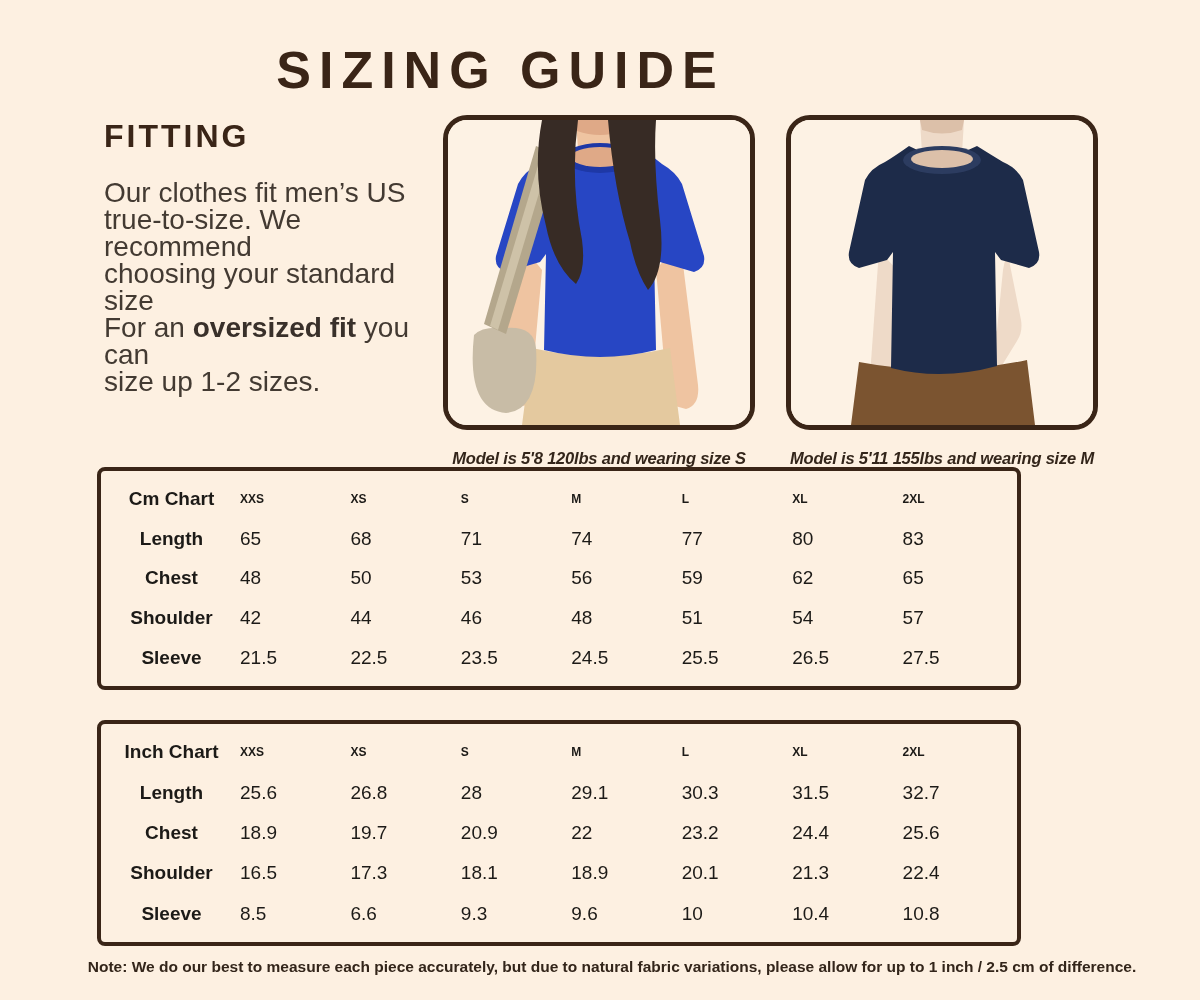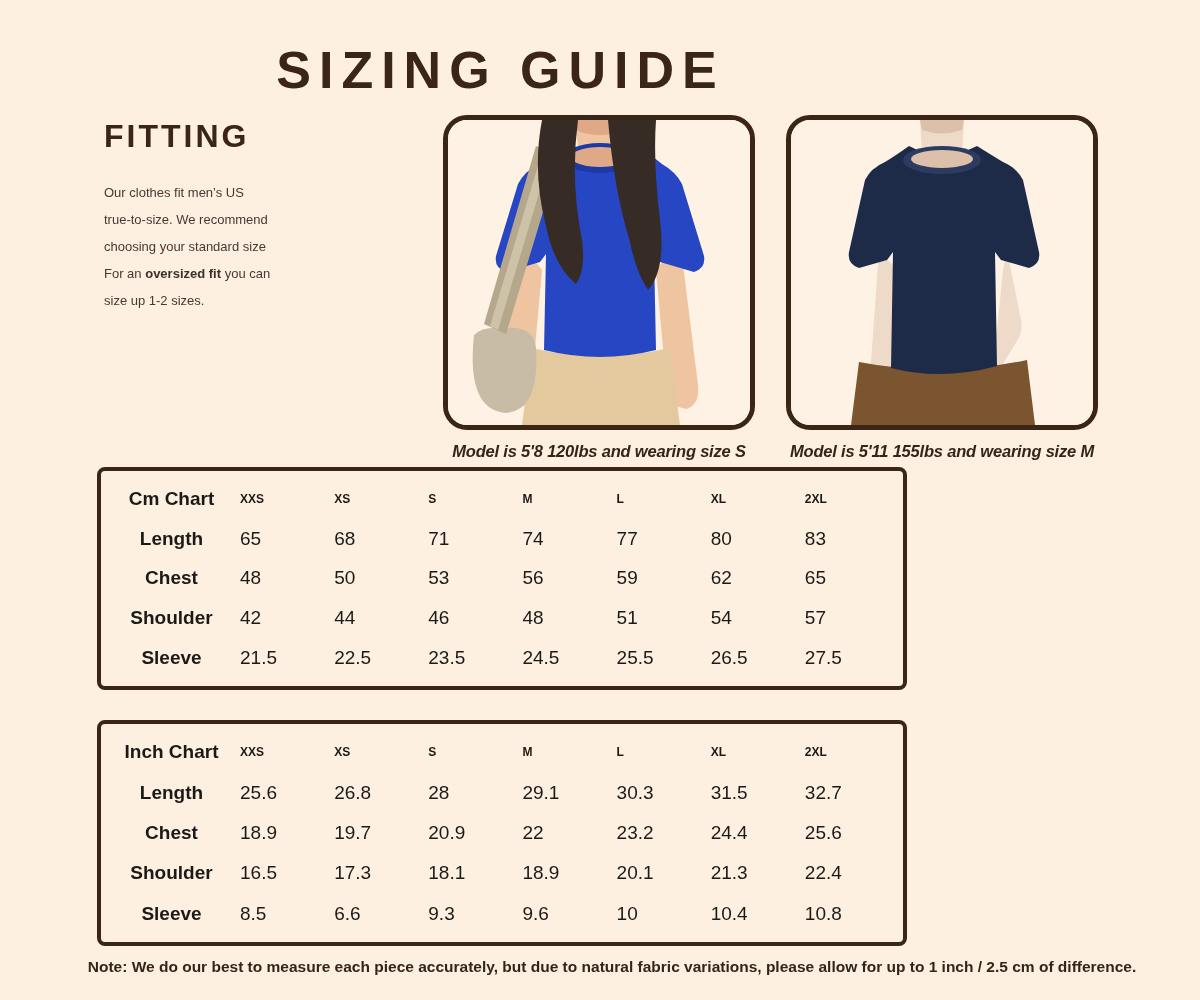--- a/index.html
+++ b/index.html
@@ -23,39 +23,39 @@
     position:absolute;top:40px;left:0;width:1001px;margin:0;
     text-align:center;font-size:52px;font-weight:800;letter-spacing:8px;
     color:var(--brown-dark);
   }
   .fitting{position:absolute;left:104px;top:118px;width:330px;}
   .fitting h2{
     margin:0;font-size:32px;font-weight:800;letter-spacing:3px;
     color:var(--brown-dark);
   }
   .fitting p{
-    margin:24px 0 0 0;font-size:13px;line-height:27px;color:var(--text-body);
+    margin:24px 0 0 0;font-size:28px;line-height:27px;color:var(--text-body);
     white-space:pre-line;
   }
   .fitting p strong{color:#39302a;}
   .model{position:absolute;top:115px;margin:0;width:312px;}
   .model.f1{left:443px;}
   .model.f2{left:786px;}
   .frame{
     width:302px;height:305px;border:5px solid var(--brown-dark);
     border-radius:24px;overflow:hidden;background:var(--photo-bg);
   }
   .frame svg{display:block;}
   .model figcaption{
-    margin-top:12px;text-align:center;font-size:16.5px;font-weight:bold;
+    margin-top:19px;text-align:center;font-size:16.5px;font-weight:bold;
     font-style:italic;color:var(--caption-text);letter-spacing:-0.2px;
     width:312px;
   }
   .chart{
-    position:absolute;left:97px;width:810px;box-sizing:border-box;
+    position:absolute;left:97px;width:924px;box-sizing:border-box;
     border:4px solid var(--brown-dark);border-radius:8px;background:transparent;
   }
   .chart.cm{top:467px;height:223px;}
   .chart.inch{top:720px;height:226px;}
   .grid{
     display:grid;height:100%;box-sizing:border-box;
     grid-template-columns:135px repeat(7,1fr);
     grid-auto-rows:1fr;align-items:center;
     padding:8px 6px 8px 2px;
   }

